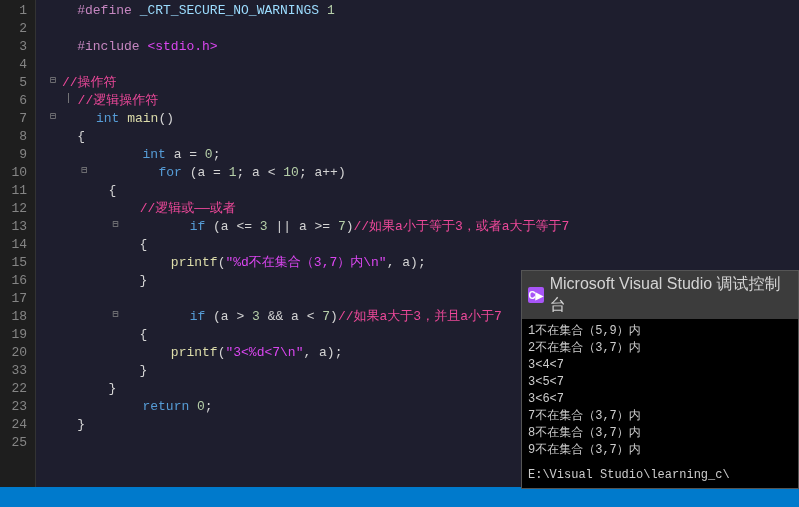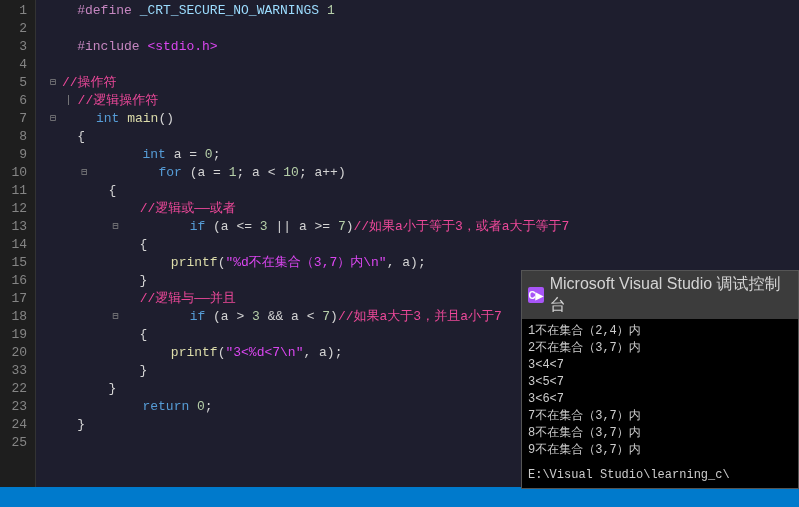--- a/index.html
+++ b/index.html
@@ -38,21 +38,20 @@
       padding-left: 10px;
       padding-top: 2px;
       overflow: hidden;
       position: relative;
     }
     .code-line {
       height: 18px;
       line-height: 18px;
       white-space: pre;
       display: flex;
-      align-items: center;
     }
     .fold-icon {
       display: inline-block;
       width: 14px;
       height: 14px;
       color: #858585;
       font-size: 10px;
       cursor: pointer;
       text-align: center;
       line-height: 14px;
@@ -231,21 +230,21 @@
 
     <div class="code-line">
       <span class="plain">                </span><span class="func">printf</span><span class="plain">(</span><span class="string">"%d不在集合（3,7）内\n"</span><span class="plain">, a);</span>
     </div>
 
     <div class="code-line">
       <span class="plain">            }</span>
     </div>
 
     <div class="code-line">
-      <span class="plain">            </span><span class="comment">//逻辑与——并且</span>
+      <span class="plain">            </span>
     </div>
 
     <div class="code-line">
       <span class="plain">        </span><span class="fold-icon">⊟</span><span class="plain">    </span><span class="kw">if</span><span class="plain"> (a &gt; </span><span class="number">3</span><span class="plain"> &amp;&amp; a &lt; </span><span class="number">7</span><span class="plain">)</span><span class="comment">//如果a大于3，并且a小于7</span>
     </div>
 
     <div class="code-line">
       <span class="plain">            {</span>
     </div>
 
@@ -272,21 +271,21 @@
     <div class="code-line"></div>
 
   </div>
 
   <div class="console-overlay">
     <div class="console-titlebar">
       <div class="console-icon">C▶</div>
       <span class="console-title">Microsoft Visual Studio 调试控制台</span>
     </div>
     <div class="console-body">
-      <div>1不在集合（2,4）内</div>
+      <div>1不在集合（5,9）内</div>
       <div>2不在集合（3,7）内</div>
       <div>3&lt;4&lt;7</div>
       <div>3&lt;5&lt;7</div>
       <div>3&lt;6&lt;7</div>
       <div>7不在集合（3,7）内</div>
       <div>8不在集合（3,7）内</div>
       <div>9不在集合（3,7）内</div>
     </div>
     <div class="console-body">
       <div>E:\Visual Studio\learning_c\</div>

